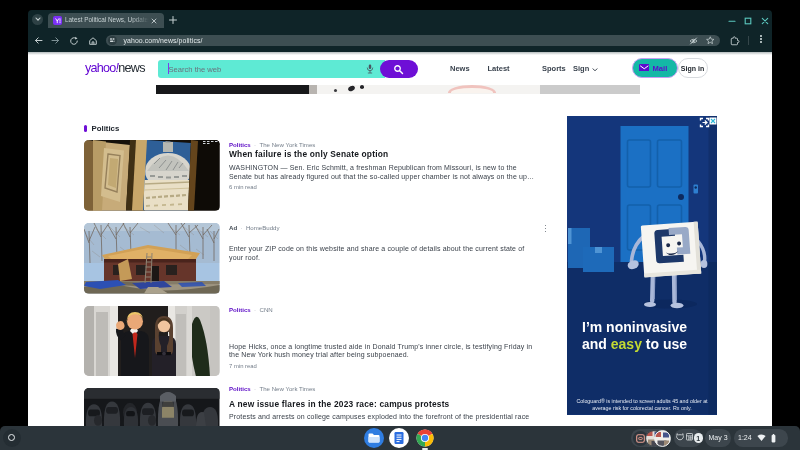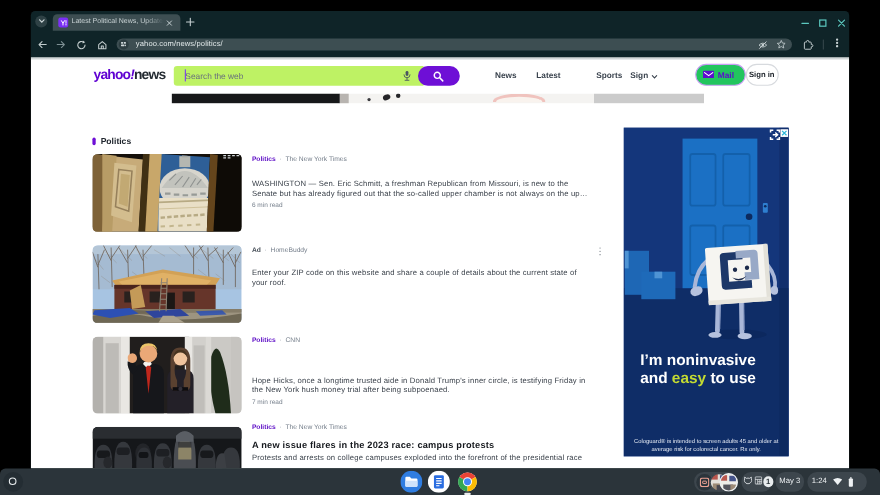--- a/index.html
+++ b/index.html
@@ -25,30 +25,30 @@
   
   #toolbar { position:absolute; left:0; top:18px; width:744px; height:24px; }
   #urlbar { position:absolute; left:78px; top:6.5px; width:614px; height:11.5px;
     border-radius:6px; background:#3d4e52; }
   #urlText { position:absolute; left:17.5px; top:2px; font-size:6.9px; color:#e2e9ea; letter-spacing:0.1px; }
 
   
   #page { position:absolute; left:0; top:42px; width:744px; height:374px; background:#fff; }
 
   
-  #logo { position:absolute; left:57px; top:9px; font-size:12.6px; font-weight:700; letter-spacing:-0.75px; }
+  #logo { position:absolute; left:57px; top:9px; font-size:12.6px; font-weight:400; letter-spacing:-0.75px; }
   #logo .y { color:#5f01d2; } #logo .n { color:#232a31; }
   #searchbox { position:absolute; left:129.5px; top:7.5px; width:227px; height:18.5px;
-    background:#bef264; border-radius:3px 0 0 3px; }
+    background:#5eead4; border-radius:3px 0 0 3px; }
   #searchbox span { position:absolute; left:11px; top:5px; font-size:7.6px; color:#69717c; }
   #searchbtn { position:absolute; left:352px; top:7.5px; width:38px; height:18.5px;
     background:#6e0fd6; border-radius:10px; }
   .nav { position:absolute; top:11.5px; font-size:7.5px; font-weight:700; color:#3a434e; }
   #mailbtn { position:absolute; left:603.5px; top:5.5px; width:26px; height:20px;
-    border:1.4px solid #c79df3; border-radius:10.5px; background:#22c55e;padding-left:44px; }
+    border:1.4px solid #c79df3; border-radius:10.5px; background:#14b8a6;padding-left:44px; }
   #mailbtn .t { position:absolute; left:20px; top:5.5px; font-size:7.6px; font-weight:700; color:#5c0ccd; }
   #signin { position:absolute; left:649.5px; top:5.5px; width:30px; height:20px;
     border:1px solid #d7dade; border-radius:10.5px; background:#fff; }
   #signin .t { position:absolute; left:0; top:6px; width:100%; text-align:center; font-size:7px; font-weight:700; color:#1b2128; white-space:nowrap; }
 
   
   #strip { position:absolute; left:128px; top:33px; width:484px; height:8.5px; overflow:hidden; }
 
   
   #secbar { position:absolute; left:56px; top:72.5px; width:3.2px; height:7.5px; border-radius:1.6px; background:#6e0fd6; }
@@ -242,20 +242,21 @@
             <path d="M62 66 l4 -0.3 M70 65.6 l4 -0.3 M78 65.2 l4 -0.3 M86 64.8 l4 -0.3 M94 64.4 l4 -0.3" stroke="#c3b68e" stroke-width="1.8"></path>
             <path d="M66 36 l5 0 M74 37 l5 0 M82 37.5 l5 0 M90 37 l5 0 M98 36 l5 0" stroke="#979a96" stroke-width="2"></path>
           </g>
           <polygon points="107,0 135.5,0 135.5,70.5 104,70.5" fill="#0e0b06"></polygon>
           <polygon points="107,0 114,1 110,70.5 104,70.5" fill="#64451c"></polygon>
           <rect x="116" y="0" width="19.5" height="5" fill="#0e0b06"></rect>
           <path d="M119 1.5 l2.5 0 M123 1.5 l2.5 0 M127 1.5 l2.5 0 M131 1.5 l2.5 0 M119 3.5 l2.5 0 M123 3.5 l2.5 0" stroke="#cfd4d8" stroke-width="1"></path>
         </svg>
       </div>
       <div class="cat" style="top:88.5px">Politics <span class="dot">&nbsp;·&nbsp;</span> <span class="src">The New York Times</span></div>
+      <div class="hl" style="top:97px">When failure is the only Senate option</div>
       <div class="bd" style="top:112px">WASHINGTON — Sen. Eric Schmitt, a freshman Republican from Missouri, is new to the<br>Senate but has already figured out that the so-called upper chamber is not always on the up…</div>
       <div class="meta" style="top:132px">6 min read</div>
 
       <div class="thumb" style="top:171px" id="th2">
         <svg width="135.5" height="70.5" viewBox="0 0 135.5 70.5">
           <rect width="135.5" height="70.5" fill="#a7c4e2"></rect>
           <rect x="0" y="0" width="135.5" height="8" fill="#b9d0e8"></rect>
           <rect x="0" y="0" width="135.5" height="40" fill="#9b8c76" opacity="0.15"></rect>
           <g stroke="#6d6055" stroke-width="0.8" opacity="0.9" fill="none">
             <path d="M6 40 L5 8 M5 20 L0 6 M5 18 L11 4 M18 38 L17 2 M17 14 L10 0 M17 12 L25 0 M33 36 L32 4 M32 16 L24 2 M32 12 L40 0 M47 32 L46 4 M46 14 L39 0 M46 10 L54 0 M92 32 L92 2 M92 12 L84 0 M92 10 L101 0 M106 34 L105 2 M105 14 L97 0 M105 10 L114 2 M119 36 L119 4 M119 16 L111 2 M119 12 L128 2 M130 38 L130 8 M130 20 L123 6 M130 16 L135 6"></path>

